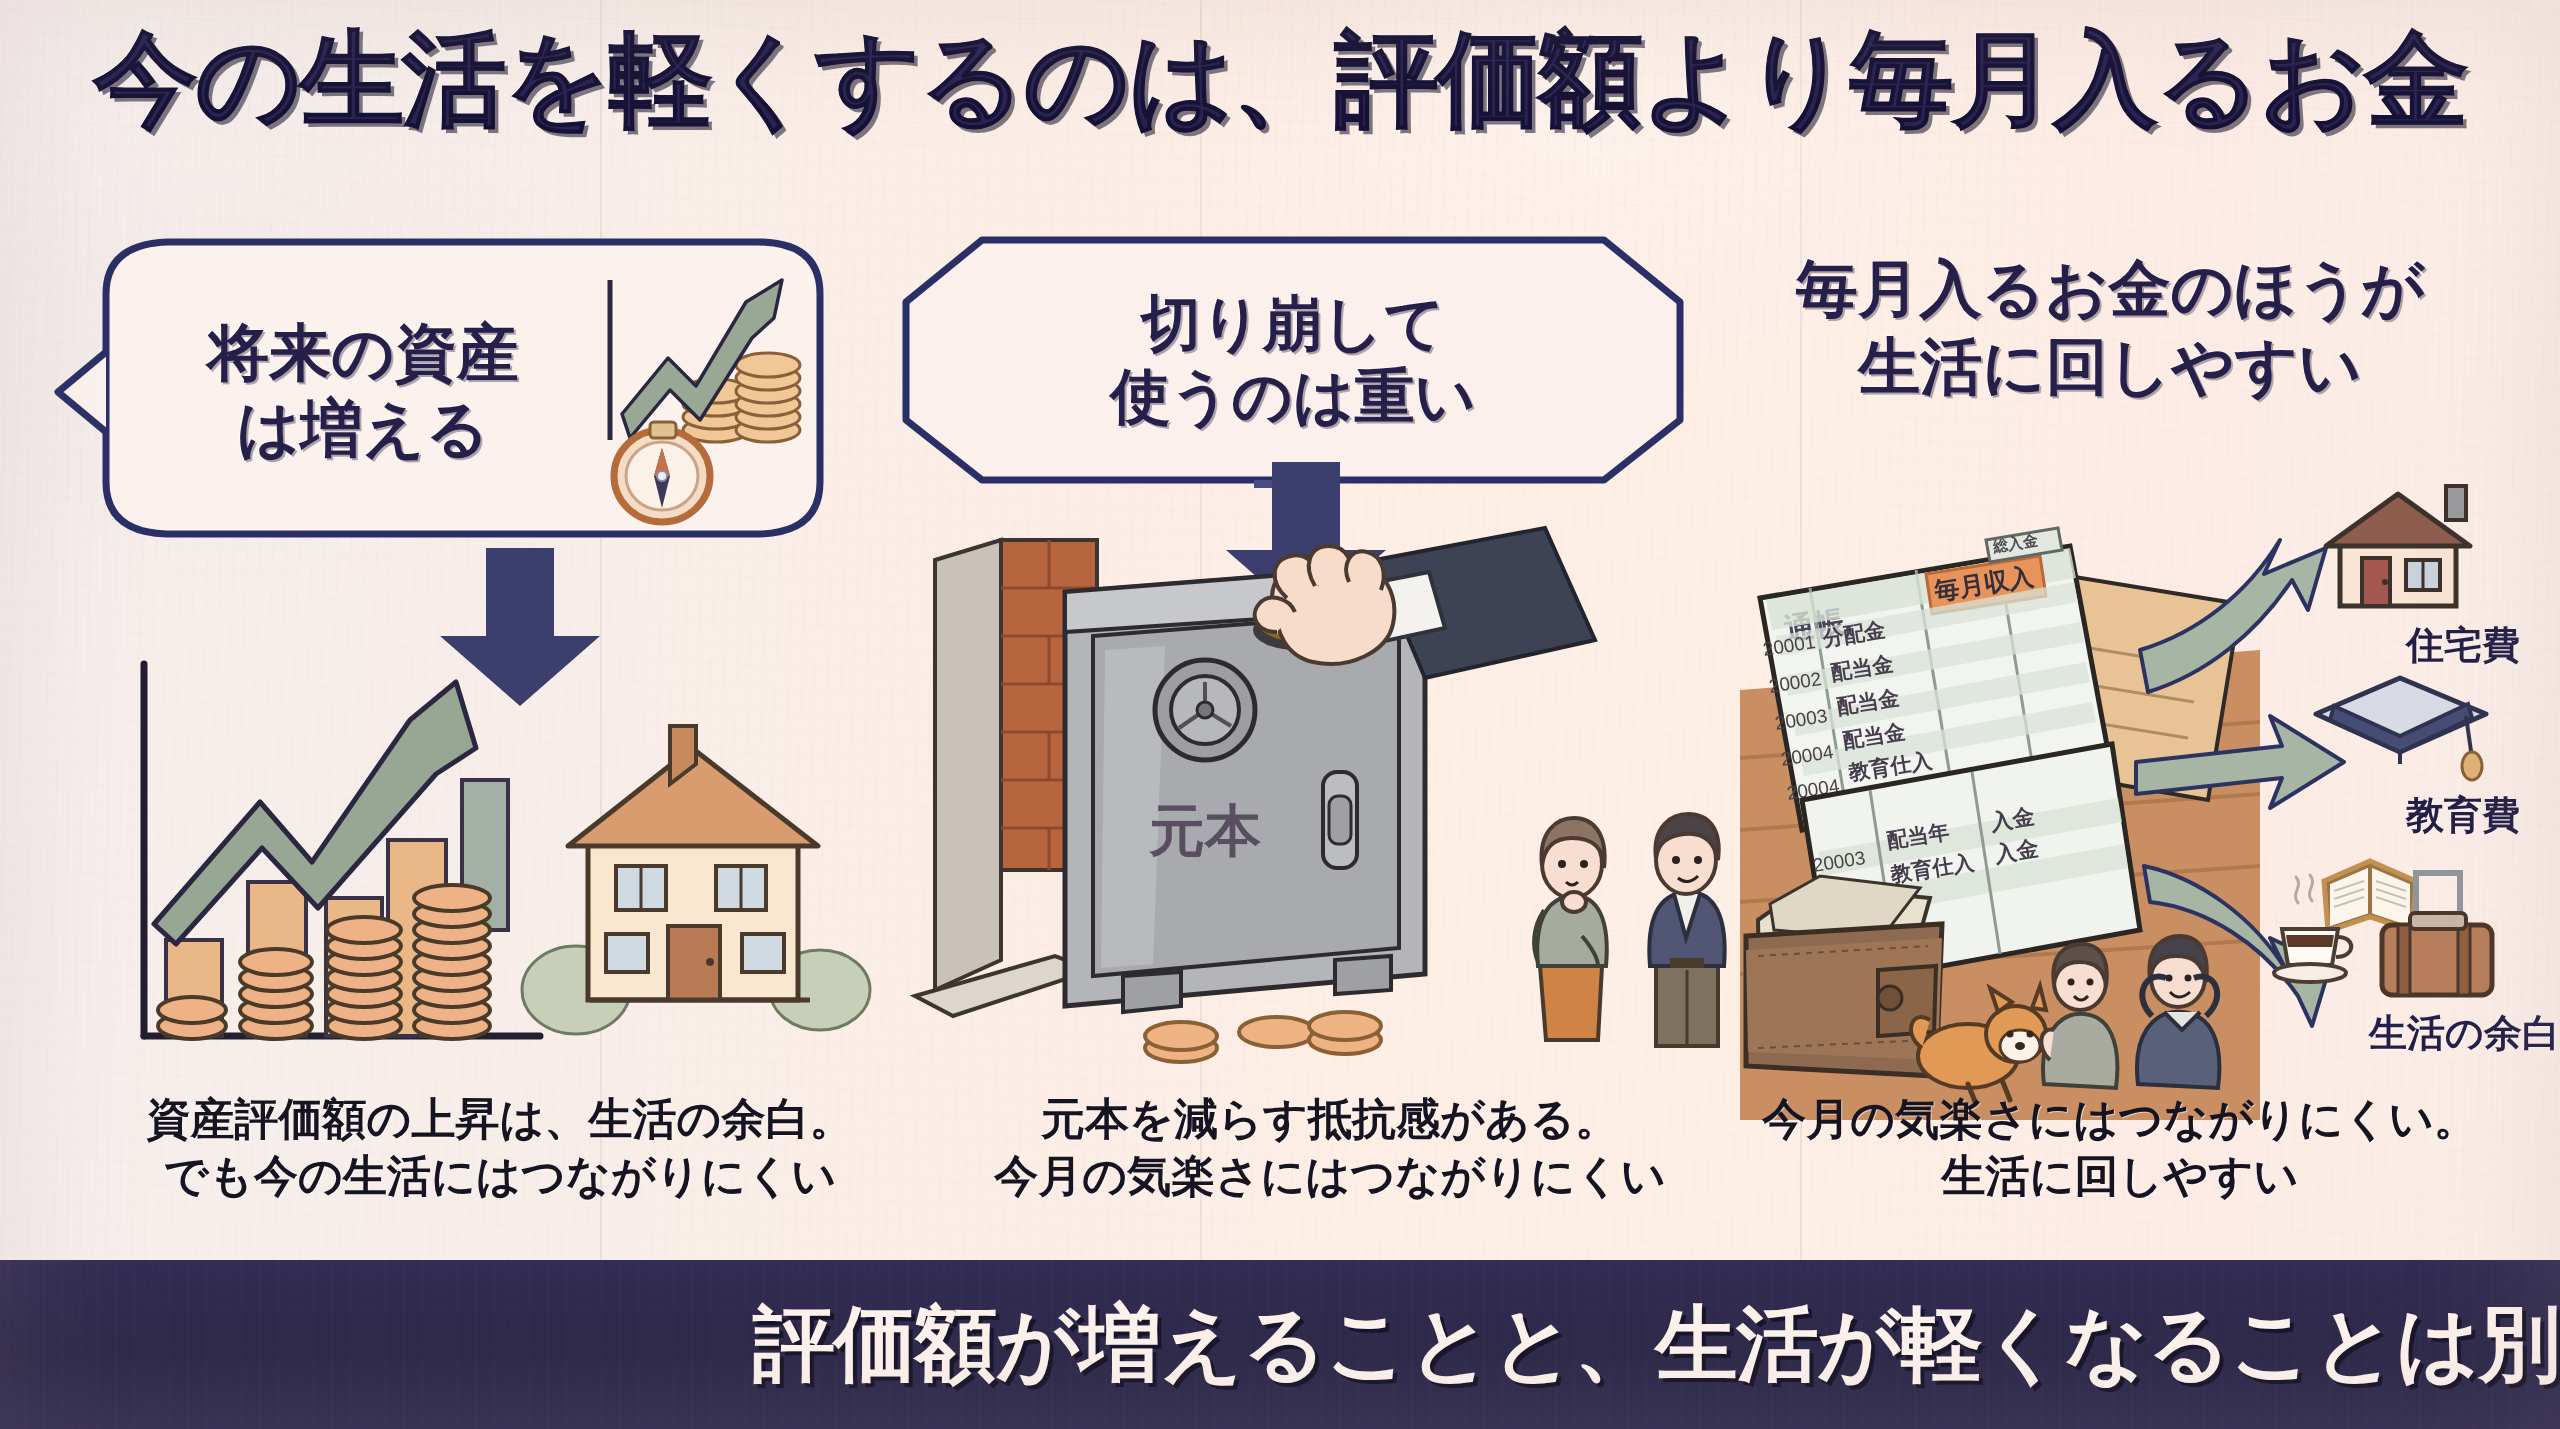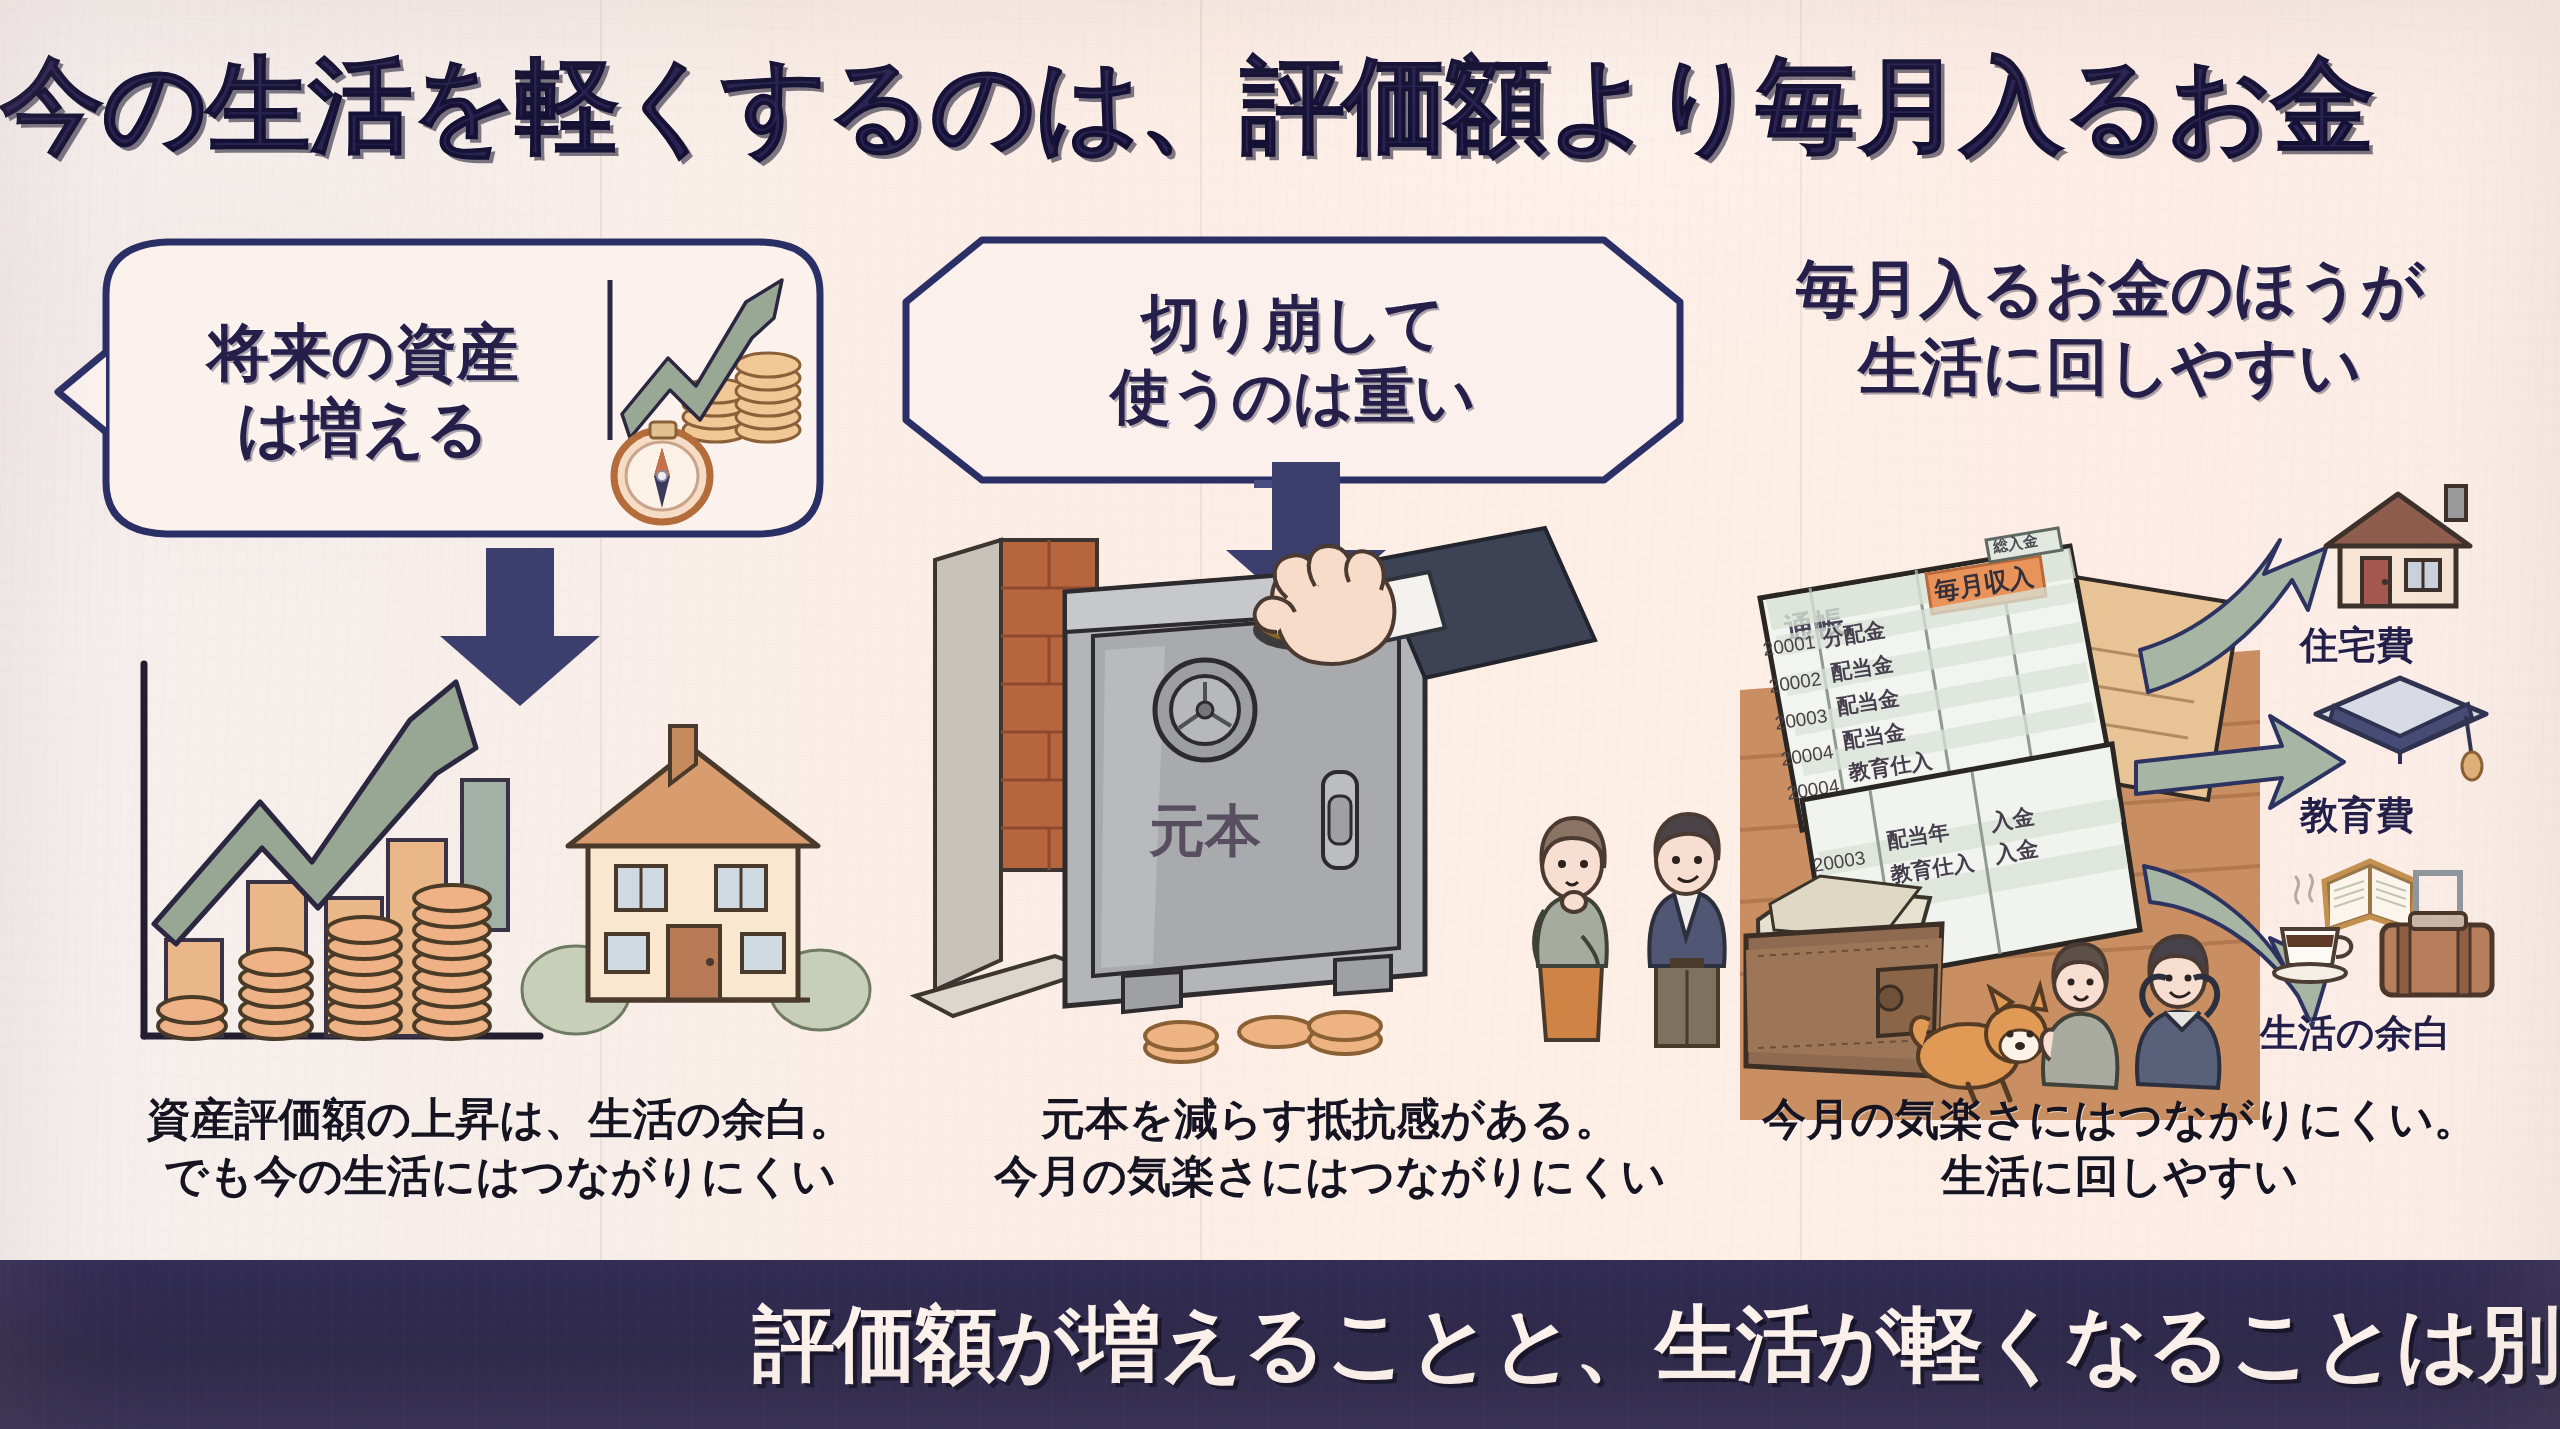--- a/index.html
+++ b/index.html
@@ -20,30 +20,29 @@
   .bg-noise{position:absolute;inset:0;opacity:.55;
     background-image:
       repeating-linear-gradient(92deg,rgba(255,255,255,0) 0 5px,rgba(205,190,190,.09) 5px 7px,rgba(255,255,255,0) 7px 13px),
       repeating-linear-gradient(3deg,rgba(255,255,255,0) 0 9px,rgba(200,185,185,.06) 9px 11px,rgba(255,255,255,0) 11px 22px),
       radial-gradient(ellipse 600px 420px at 8% 22%,rgba(215,205,205,.22),rgba(0,0,0,0) 70%),
       radial-gradient(ellipse 520px 380px at 62% 8%,rgba(255,255,255,.45),rgba(0,0,0,0) 72%);
   }
 
   
   .title{
-    position:absolute;left:0;right:0;top:24px;
+    position:absolute;left:0;right:0;top:24px;text-align:center;
     font-size:104px;font-weight:700;letter-spacing:-2px;
     color:#2a2352;line-height:1.06;
     text-shadow:
       4px 4px 0 rgba(20,16,40,.55),
       -1px -1px 0 rgba(255,255,255,.65),
       0 0 3px rgba(255,255,255,.4);
     -webkit-text-stroke:1px #161235;
     white-space:nowrap;
-    margin-top:26px;
   }
 
   
   .callout{position:absolute;}
   .callout svg{position:absolute;left:0;top:0;overflow:visible;}
   .callout .ctext{
     position:absolute;left:0;right:0;top:0;bottom:0;
     display:flex;flex-direction:column;align-items:center;justify-content:center;
     color:#251f4a;font-weight:700;line-height:1.22;text-align:center;
     text-shadow:2px 2px 0 rgba(25,20,50,.35),-1px -1px 0 rgba(255,255,255,.6);
@@ -73,21 +72,21 @@
     font-weight:700;font-size:44px;line-height:1.3;
     text-shadow:1px 1px 0 rgba(255,255,255,.55);
   }
   #caption-1{left:60px;top:1090px;width:880px;}
   #caption-2{left:940px;top:1090px;width:780px;}
   #caption-3{left:1720px;top:1090px;width:800px;}
 
   
   .mini-label{
     position:absolute;color:#241f48;font-weight:700;font-size:38px;
-    text-align:left;text-shadow:1px 1px 0 rgba(255,255,255,.5);
+    text-align:right;text-shadow:1px 1px 0 rgba(255,255,255,.5);margin-left:20px;
   }
 
   
   .banner{
     position:absolute;left:0;right:0;bottom:0;height:169px;
     background:linear-gradient(180deg,#332d54 0%,#2d2849 55%,#302b50 100%);
     display:flex;align-items:center;justify-content:flex-end;
   }
   .banner-noise{position:absolute;inset:0;opacity:.4;
     background-image:repeating-linear-gradient(90deg,rgba(255,255,255,0) 0 7px,rgba(255,255,255,.035) 7px 9px,rgba(255,255,255,0) 9px 18px);}

